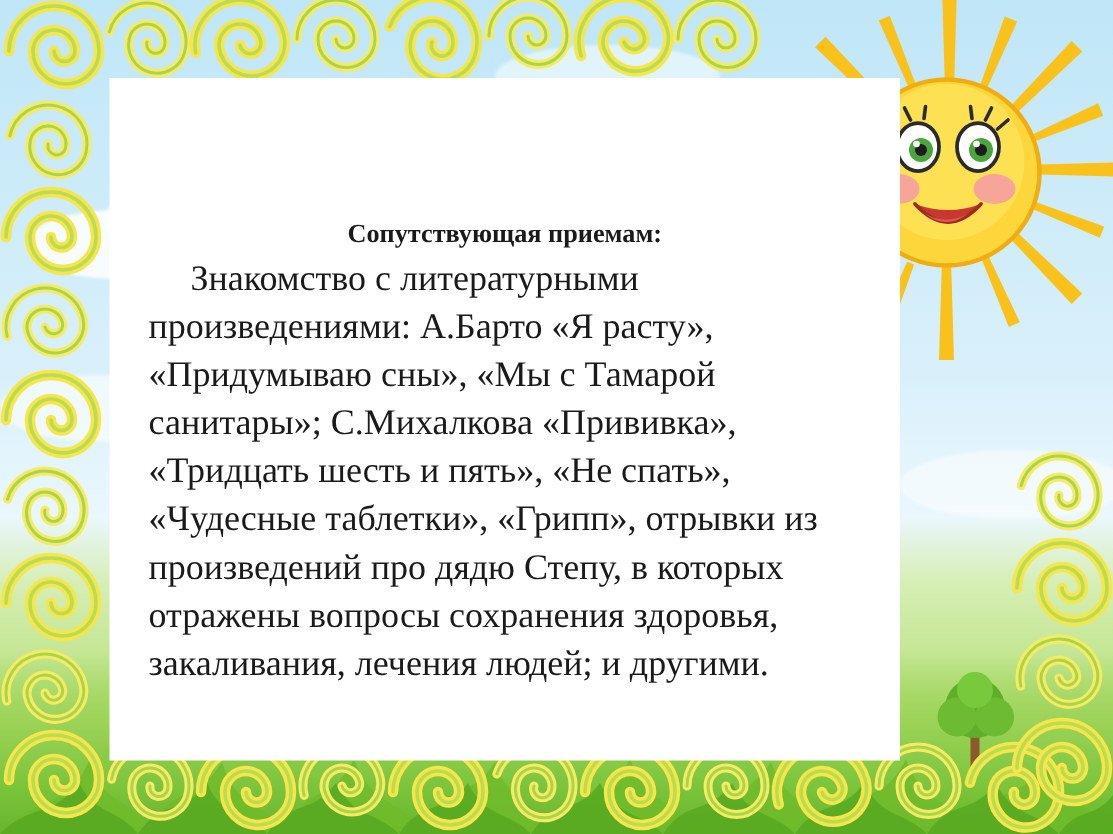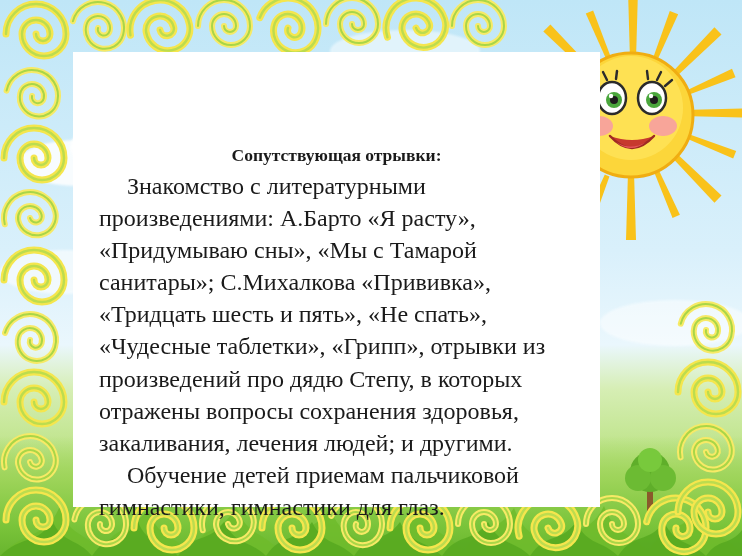--- a/index.html
+++ b/index.html
@@ -234,18 +234,17 @@
       <path d="M151,90 l4,-8"></path>
       <path d="M159,96 l7,-6"></path>
     </g>
 
     <path d="M104,146 q22,24 44,0 q-22,8 -44,0 Z" fill="#c7392e"></path>
     <path d="M104,146 q22,24 44,0" fill="none" stroke="#9e2a22" stroke-width="2.5" stroke-linecap="round"></path>
     <path d="M110,152 q15,12 30,0 q-15,9 -30,0 Z" fill="#e8555b"></path>
   </svg>
 
   <div id="content-card">
-    <p id="doc-title">Сопутствующая отрывки:</p>
+    <p id="doc-title">Сопутствующая приемам:</p>
     <p class="doc-para">Знакомство с литературными произведениями: А.Барто «Я расту», «Придумываю сны», «Мы с Тамарой санитары»; С.Михалкова «Прививка», «Тридцать шесть и пять», «Не спать», «Чудесные таблетки», «Грипп», отрывки из произведений про дядю Степу, в которых отражены вопросы сохранения здоровья, закаливания, лечения людей; и другими.</p>
-    <p class="doc-para">Обучение детей приемам пальчиковой гимнастики, гимнастики для глаз.</p>
   </div>
 
 </div>
 
 </body></html>

